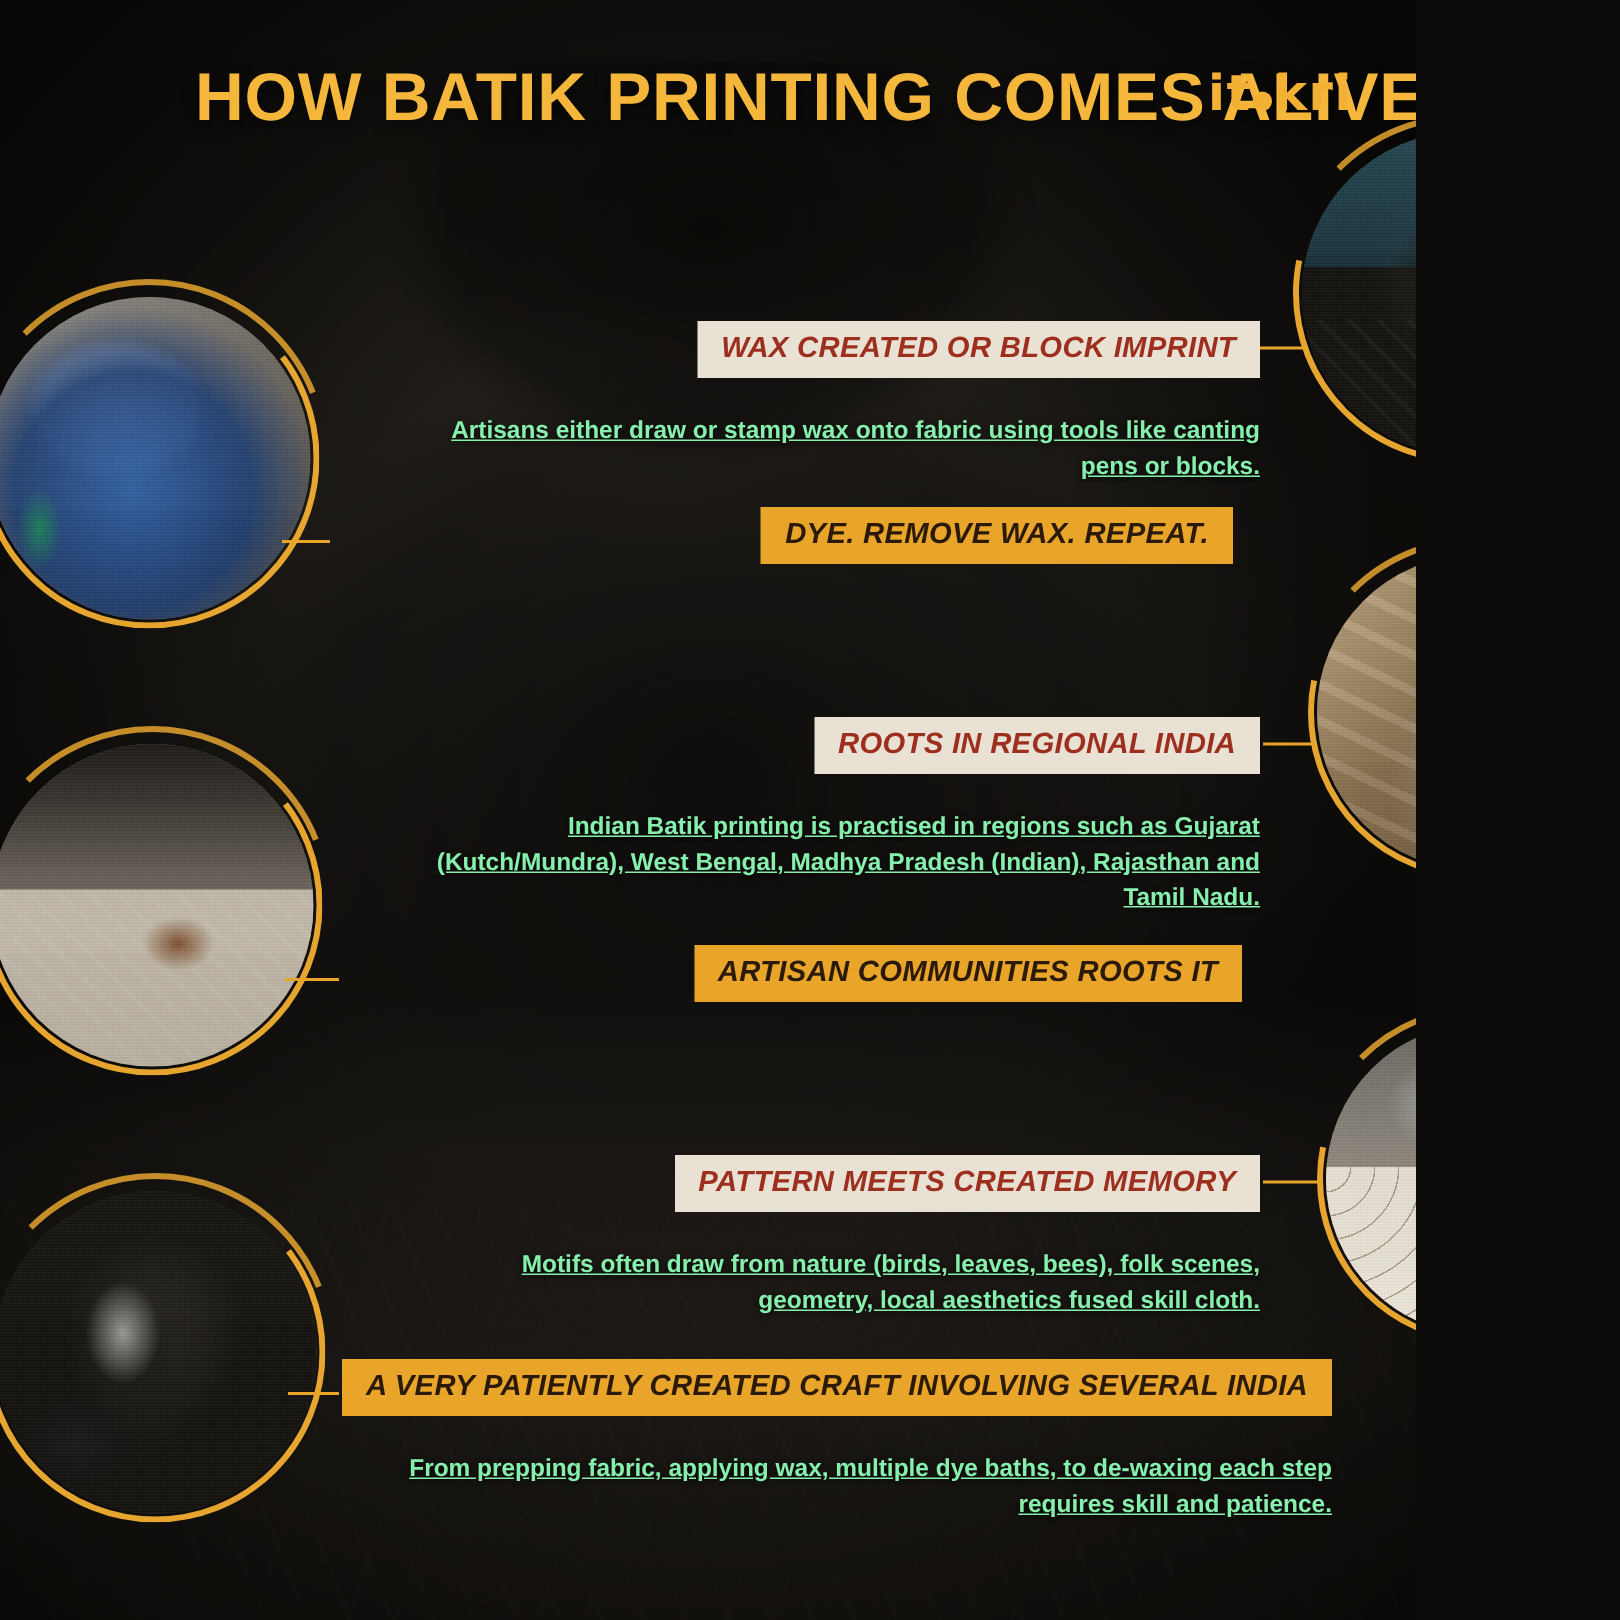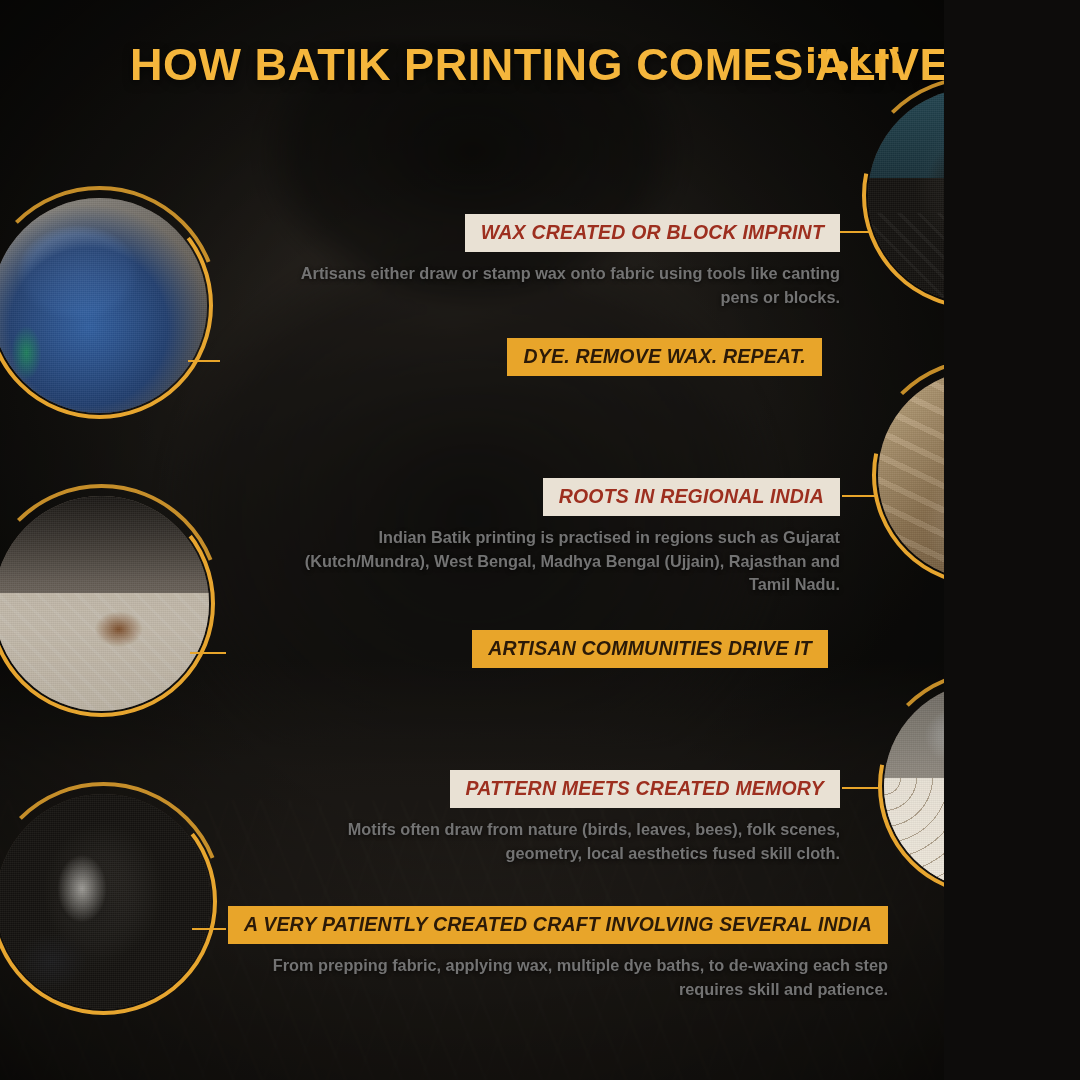--- a/index.html
+++ b/index.html
@@ -109,26 +109,27 @@
     padding: 7px 16px 8px 16px;
     font-style: italic;
     font-weight: bold;
     font-size: 19.5px;
     letter-spacing: 0.2px;
     white-space: nowrap;
   }
   .ribbon.light { background: #e9e1d4; color: #9d2f1f; }
   .ribbon.gold  { background: #e8a52a; color: #2b1a08; }
   .body-text {
-    margin-top: 10px;
-    color: #737373;
+    margin-top: 24px;
+    color: #86efac;
     font-size: 16.3px;
     font-weight: bold;
     line-height: 1.45;
     text-shadow: 0 1px 4px rgba(0,0,0,0.75);
+    text-decoration: underline;
   }
   .align-right { text-align: right; }
   .align-left  { text-align: right; }
 
   
   .connector {
     position: absolute;
     height: 2px;
     background: #e8a52a;
   }
@@ -249,26 +250,26 @@
   </div>
   <div class="connector" style="left:840px; top:231px; width:30px;"></div>
 
   <div class="block align-left" style="left:222px; top:338px; width:600px;">
     <div class="ribbon gold">DYE. REMOVE WAX. REPEAT.</div>
   </div>
   <div class="connector" style="left:188px; top:360px; width:32px;"></div>
 
   <div class="block align-right" style="left:260px; top:478px; width:580px;">
     <div class="ribbon light">ROOTS IN REGIONAL INDIA</div>
-    <div class="body-text">Indian Batik printing is practised in regions such as Gujarat (Kutch/Mundra), West Bengal, Madhya Bengal (Ujjain), Rajasthan and Tamil Nadu.</div>
+    <div class="body-text">Indian Batik printing is practised in regions such as Gujarat (Kutch/Mundra), West Bengal, Madhya Pradesh (Indian), Rajasthan and Tamil Nadu.</div>
   </div>
   <div class="connector" style="left:842px; top:495px; width:34px;"></div>
 
   <div class="block align-left" style="left:228px; top:630px; width:600px;">
-    <div class="ribbon gold">ARTISAN COMMUNITIES DRIVE IT</div>
+    <div class="ribbon gold">ARTISAN COMMUNITIES ROOTS IT</div>
   </div>
   <div class="connector" style="left:190px; top:652px; width:36px;"></div>
 
   <div class="block align-right" style="left:280px; top:770px; width:560px;">
     <div class="ribbon light">PATTERN MEETS CREATED MEMORY</div>
     <div class="body-text">Motifs often draw from nature (birds, leaves, bees), folk scenes, geometry, local aesthetics fused skill cloth.</div>
   </div>
   <div class="connector" style="left:842px; top:787px; width:38px;"></div>
 
   <div class="block align-left" style="left:228px; top:906px; width:660px;">

